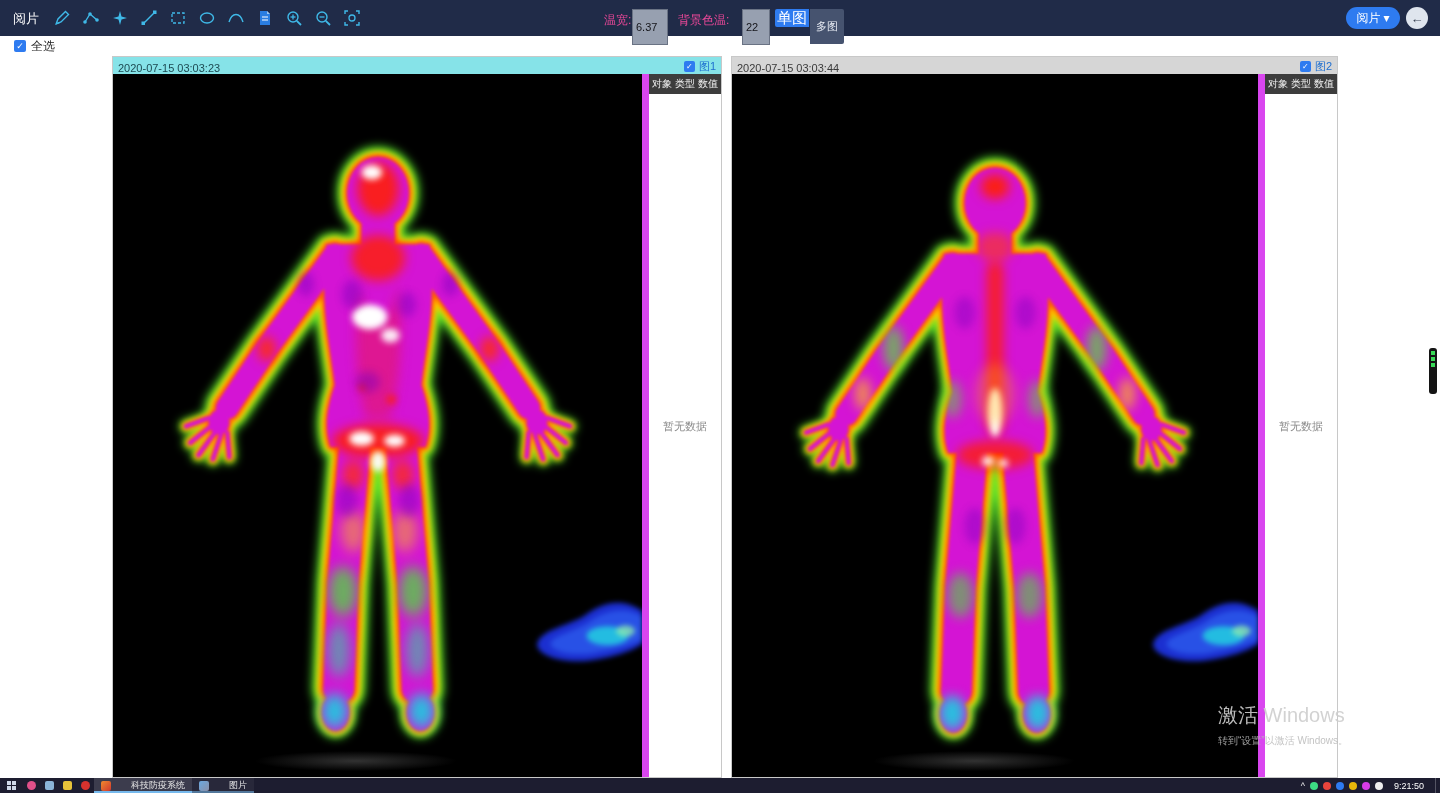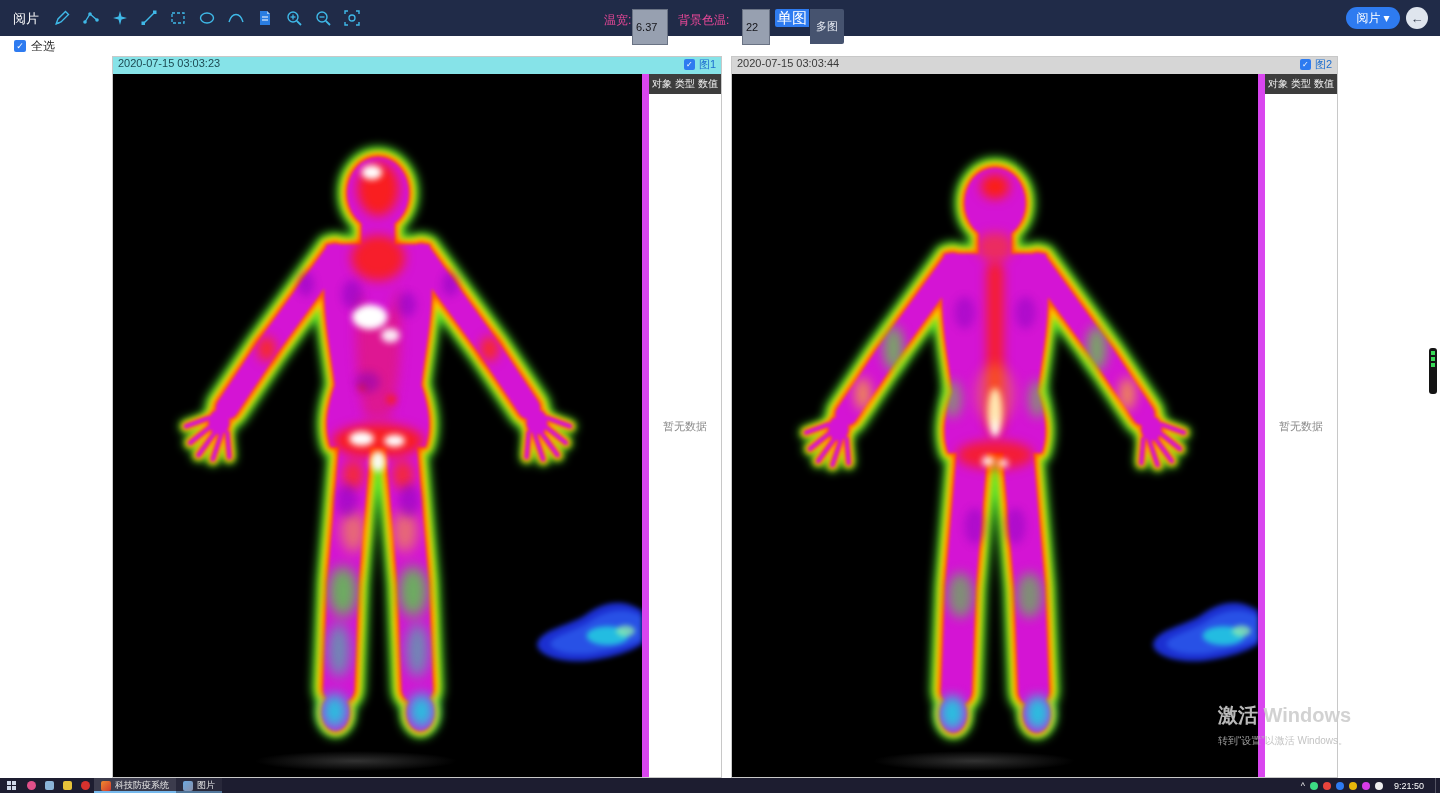--- a/index.html
+++ b/index.html
@@ -31,54 +31,54 @@
 
 
 .checkrow{position:absolute;left:0;top:36px;right:0;height:20px;background:#fff;display:flex;align-items:center;padding-left:14px;gap:5px;z-index:10}
 .cb{width:12px;height:12px;background:#2e7bf0;border-radius:2px;color:#fff;font-size:9px;line-height:12px;text-align:center;display:inline-block;cursor:pointer}
 .checkrow .lbl{font-size:12px;color:#222}
 
 
 .panel{position:absolute;top:56px;height:722px;border:1px solid #c8c8c8}
 .p1{left:112px;width:610px}
 .p2{left:731px;width:607px}
-.phdr{height:17px;display:flex;align-items:flex-start;justify-content:space-between;padding:0 5px;font-size:11px}
+.phdr{height:17px;display:flex;align-items:flex-end;justify-content:space-between;padding:0 5px;font-size:11px}
 .phdr.cyan{background:#86e3e8;color:#1d4a52}
 .phdr.gray{background:#d6d6d6;color:#3a3a3a}
 .phdr-right{display:flex;align-items:center;gap:4px;color:#1f6fd0}
 .cb-sm{width:11px;height:11px;background:#2e7bf0;border-radius:2px;color:#fff;font-size:8px;line-height:11px;text-align:center;cursor:pointer}
 .pbody{display:flex;height:703px}
 .canvas{background:#000;position:relative;overflow:hidden;flex:1}
 .side{width:79px;background:#fff;position:relative;border-left:7px solid #d946ef}
 .side-hdr{height:20px;background:#3d3d3d;color:#f0f0f0;font-size:10px;display:flex;align-items:center;justify-content:space-evenly}
 .side-empty{position:absolute;top:50%;left:0;right:0;transform:translateY(-50%);text-align:center;color:#8a8a8a;font-size:11px}
 .fig{position:absolute;left:50%;transform:translateX(-50%);overflow:visible}
 .fig1{top:55px;height:640px}
 .fig2{top:66px;height:630px}
 .blob{position:absolute;right:-2px;top:520px;width:112px;height:76px;overflow:visible}
 .floor{position:absolute;bottom:2px;left:46%;transform:translateX(-50%);width:280px;height:28px;
  background:radial-gradient(closest-side,rgba(110,110,110,.45),rgba(0,0,0,0) 72%)}
 
 
 .wm{position:absolute;left:1218px;top:702px;z-index:30;color:rgba(205,205,205,.9);pointer-events:none}
-.wm .l1{font-size:20px;font-weight:700}
+.wm .l1{font-size:20px;font-weight:400}
 .wm .l2{font-size:10px;margin-top:5px;color:rgba(185,185,185,.85)}
 
 
 .edge-widget{position:absolute;right:3px;top:348px;width:8px;height:46px;background:#141414;border-radius:3px;z-index:25;display:flex;flex-direction:column;align-items:center;gap:2px;padding-top:3px;cursor:pointer}
 .edge-widget i{width:4px;height:4px;background:#38d957;display:block}
 
 
 .taskbar{position:absolute;left:0;right:0;bottom:0;height:15px;background:#1d1d30;display:flex;align-items:center;z-index:40;color:#ddd}
 .tb-start{width:22px;height:15px;display:flex;align-items:center;justify-content:center;cursor:pointer;background:none;border:none}
 .winlogo{display:grid;grid-template-columns:4px 4px;grid-template-rows:4px 4px;gap:1px}
 .winlogo i{background:#cfd8e8;display:block}
 .qicon{width:18px;height:15px;display:flex;align-items:center;justify-content:center;cursor:pointer;background:none;border:none}
 .qicon i{width:9px;height:9px;border-radius:2px;display:block}
-.tapp{height:15px;display:flex;align-items:center;gap:4px;padding:0 7px;max-width:130px;font-size:9px;color:#e6e6e6;cursor:pointer;background:none;border:none;overflow:hidden;white-space:nowrap}
+.tapp{height:15px;display:flex;align-items:center;gap:20px;padding:0 7px;max-width:130px;font-size:9px;color:#e6e6e6;cursor:pointer;background:none;border:none;overflow:hidden;white-space:nowrap}
 .tapp.active{background:rgba(255,255,255,.14);box-shadow:inset 0 -2px 0 #76b9ed}
 .tapp.open{background:rgba(255,255,255,.05);box-shadow:inset 0 -2px 0 rgba(118,185,237,.55)}
 .tapp .ticon{width:10px;height:10px;border-radius:2px;display:inline-block;flex:none}
 .tapp .tlbl{overflow:hidden;text-overflow:ellipsis}
 .tray{margin-left:auto;display:flex;align-items:center;gap:5px}
 .tray .caret{font-size:9px;color:#eee;cursor:pointer}
 .tray .dot{width:8px;height:8px;border-radius:50%;display:block;cursor:pointer}
 .clock{font-size:9px;color:#fff;padding:0 6px;cursor:pointer;background:none;border:none}
 .show-desktop{width:5px;height:15px;border-left:1px solid rgba(255,255,255,.25);cursor:pointer}
 </style>

